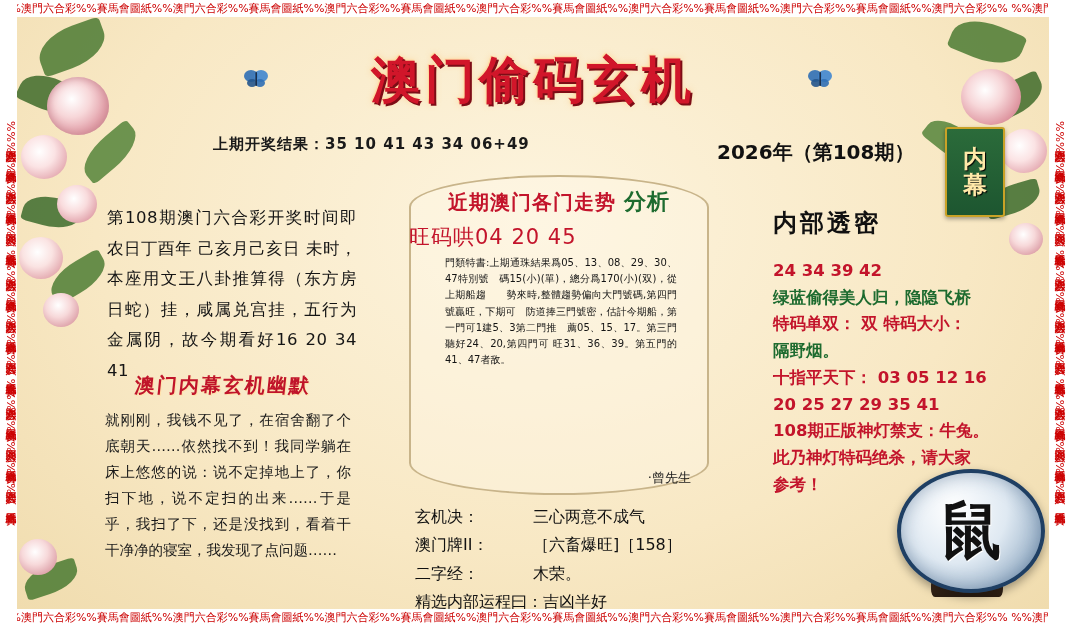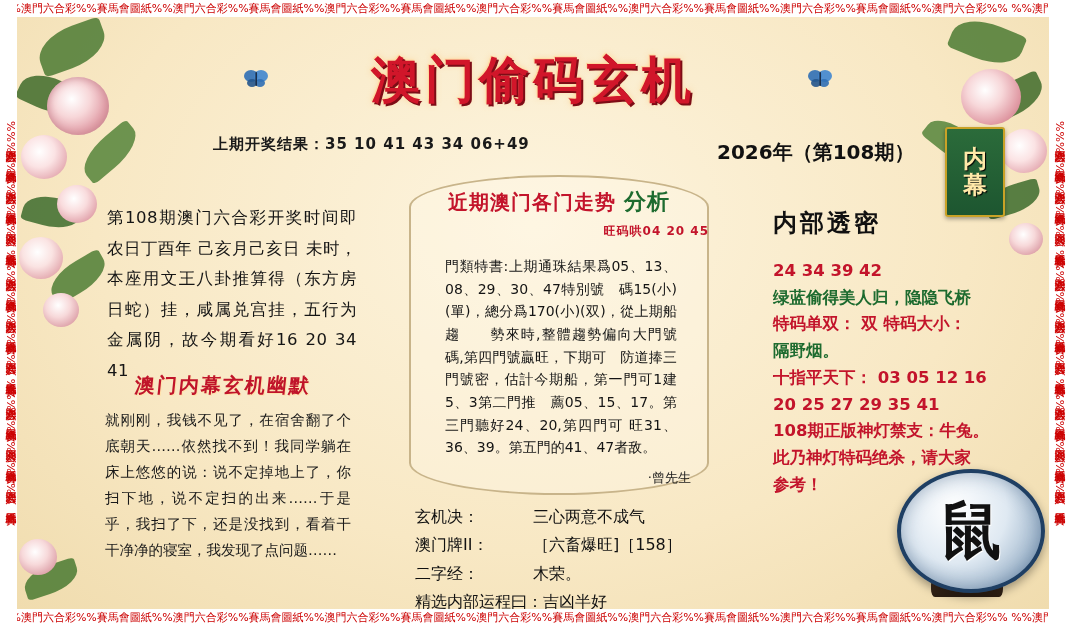--- a/index.html
+++ b/index.html
@@ -111,26 +111,26 @@
     background:rgba(255,250,235,.35);
   }
   .mid-head{
     position:absolute;left:0;right:0;top:12px;text-align:center;
     font-size:20px;font-weight:bold;color:#c3142b;letter-spacing:1px;
   }
   .mid-head .fenxi{
     color:#1d6b2f;font-size:22px;
   }
   .wangma{
-    position:absolute;left:0;right:0;top:48px;text-align:right;
-    font-size:12px;font-weight:bold;color:#c3142b;letter-spacing:1px;
+    position:absolute;left:0;right:0;top:48px;text-align:left;
+    font-size:21px;font-weight:normal;color:#c3142b;letter-spacing:1px;
   }
   .mid-body{
     position:absolute;left:36px;top:80px;width:232px;
-    font-size:14px;line-height:1.62;color:#141414;text-align:justify;
+    font-size:10px;line-height:1.62;color:#141414;text-align:justify;
   }
   .sign{
     position:absolute;right:18px;bottom:8px;
     font-size:13px;color:#1a1a1a;
   }
   
   .bottom-block{
     position:absolute;left:398px;top:486px;width:330px;
     font-size:16px;line-height:1.78;color:#111;
   }

